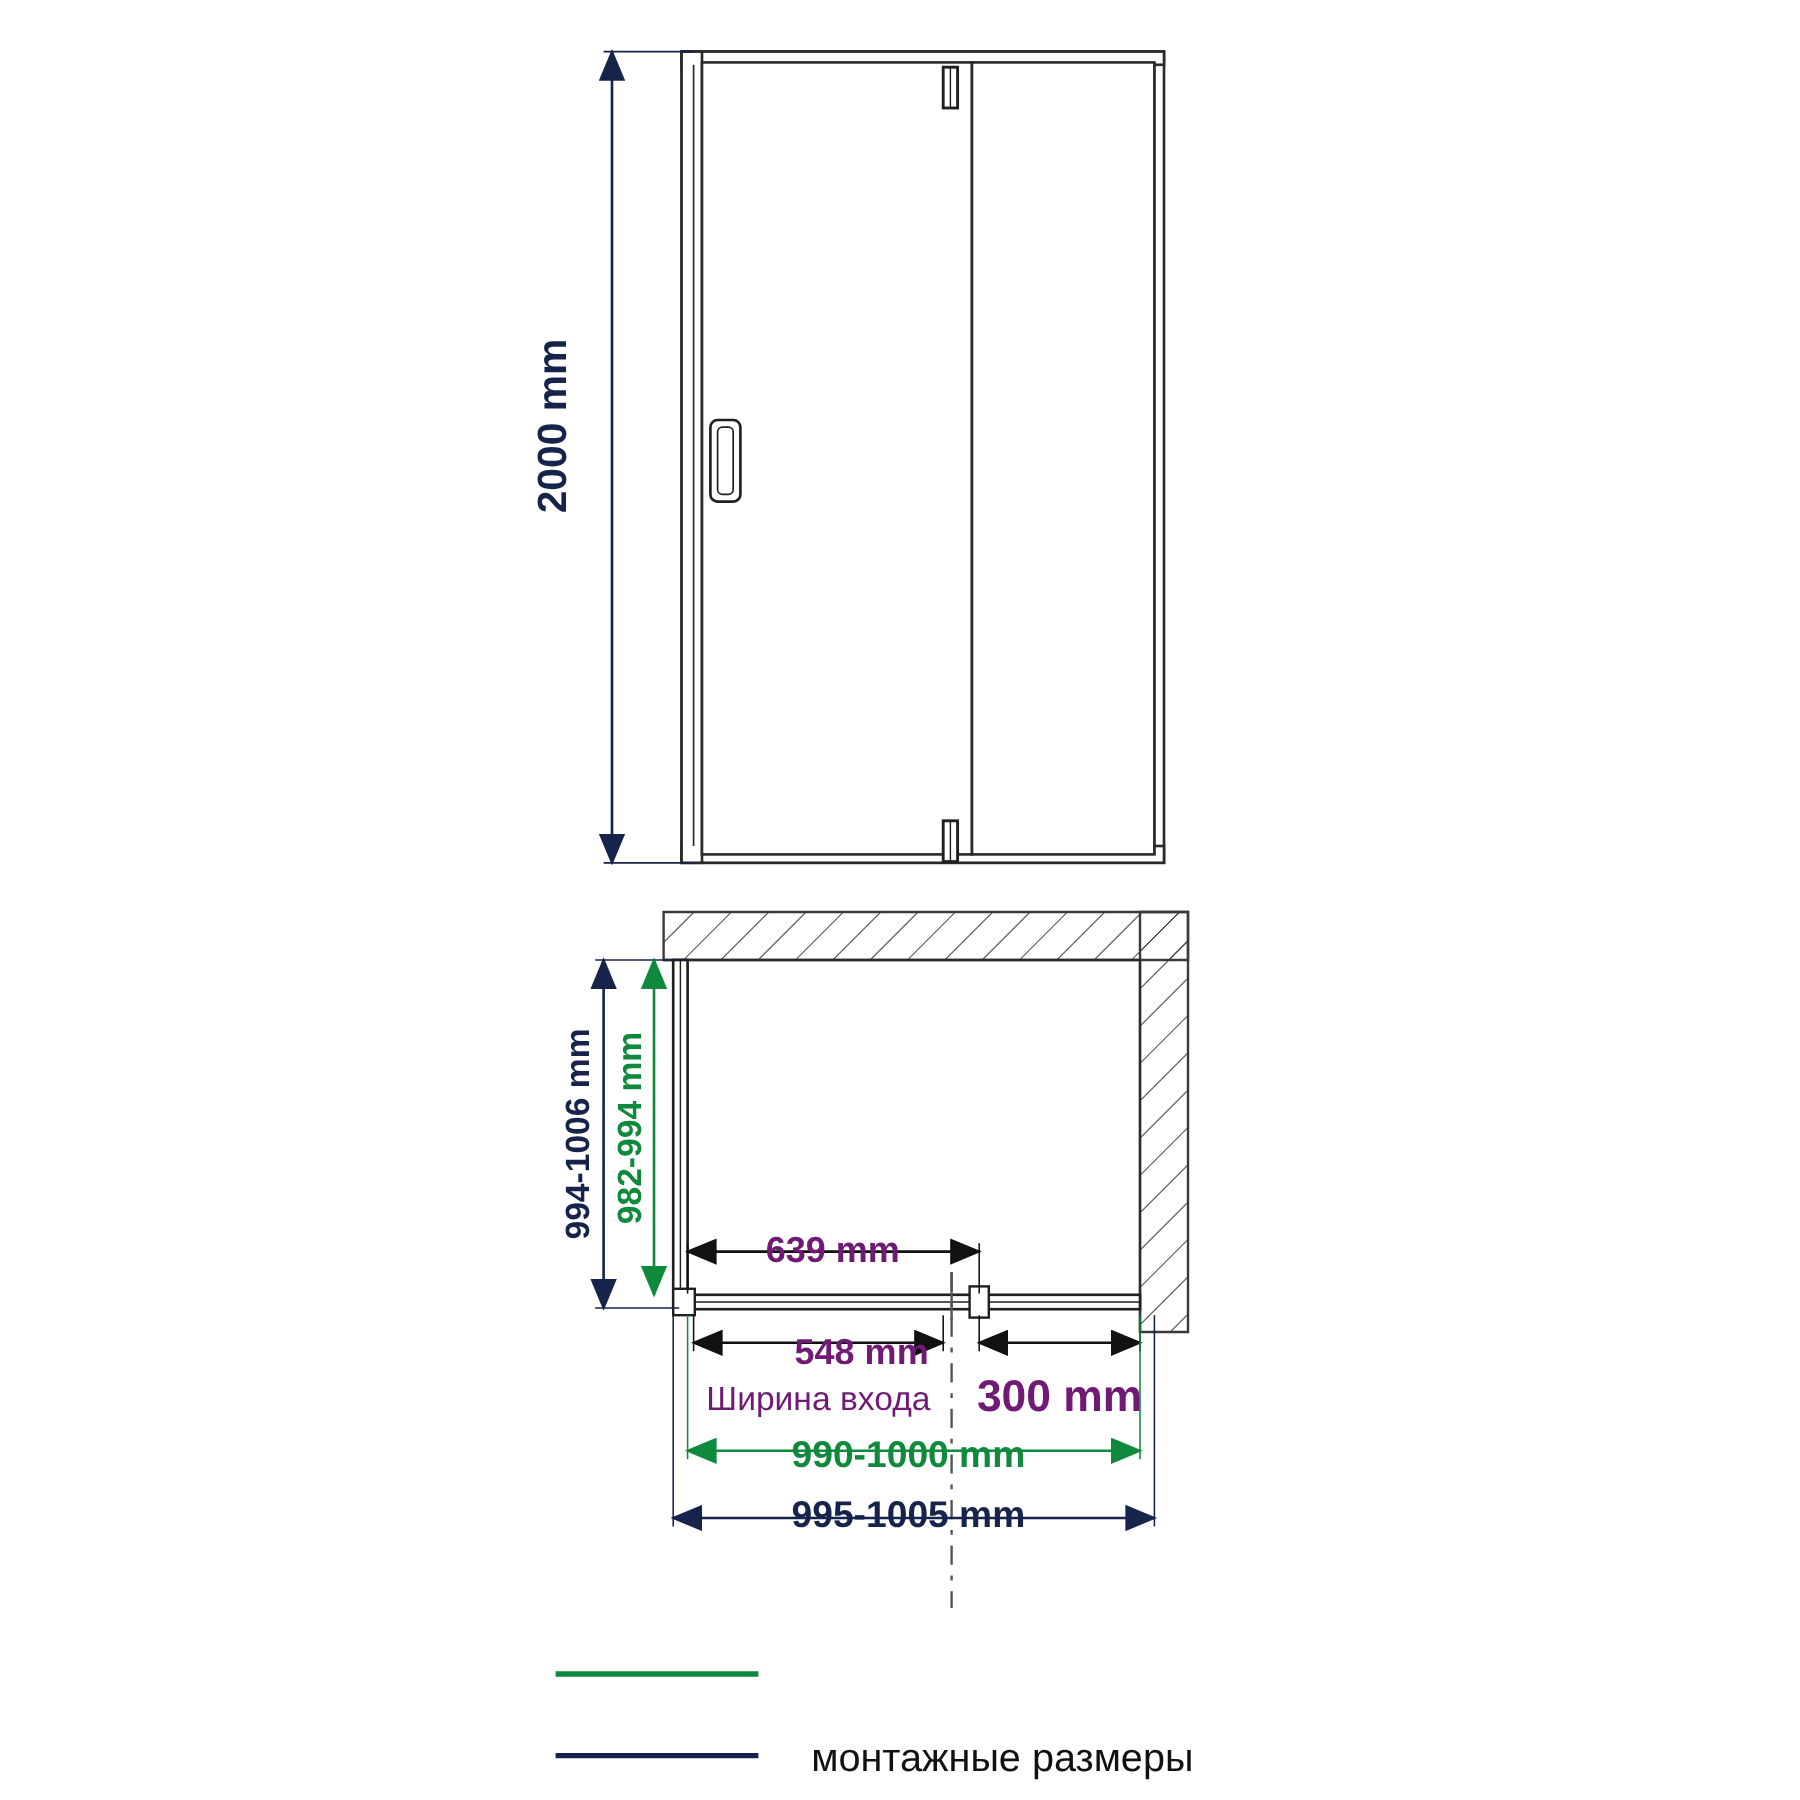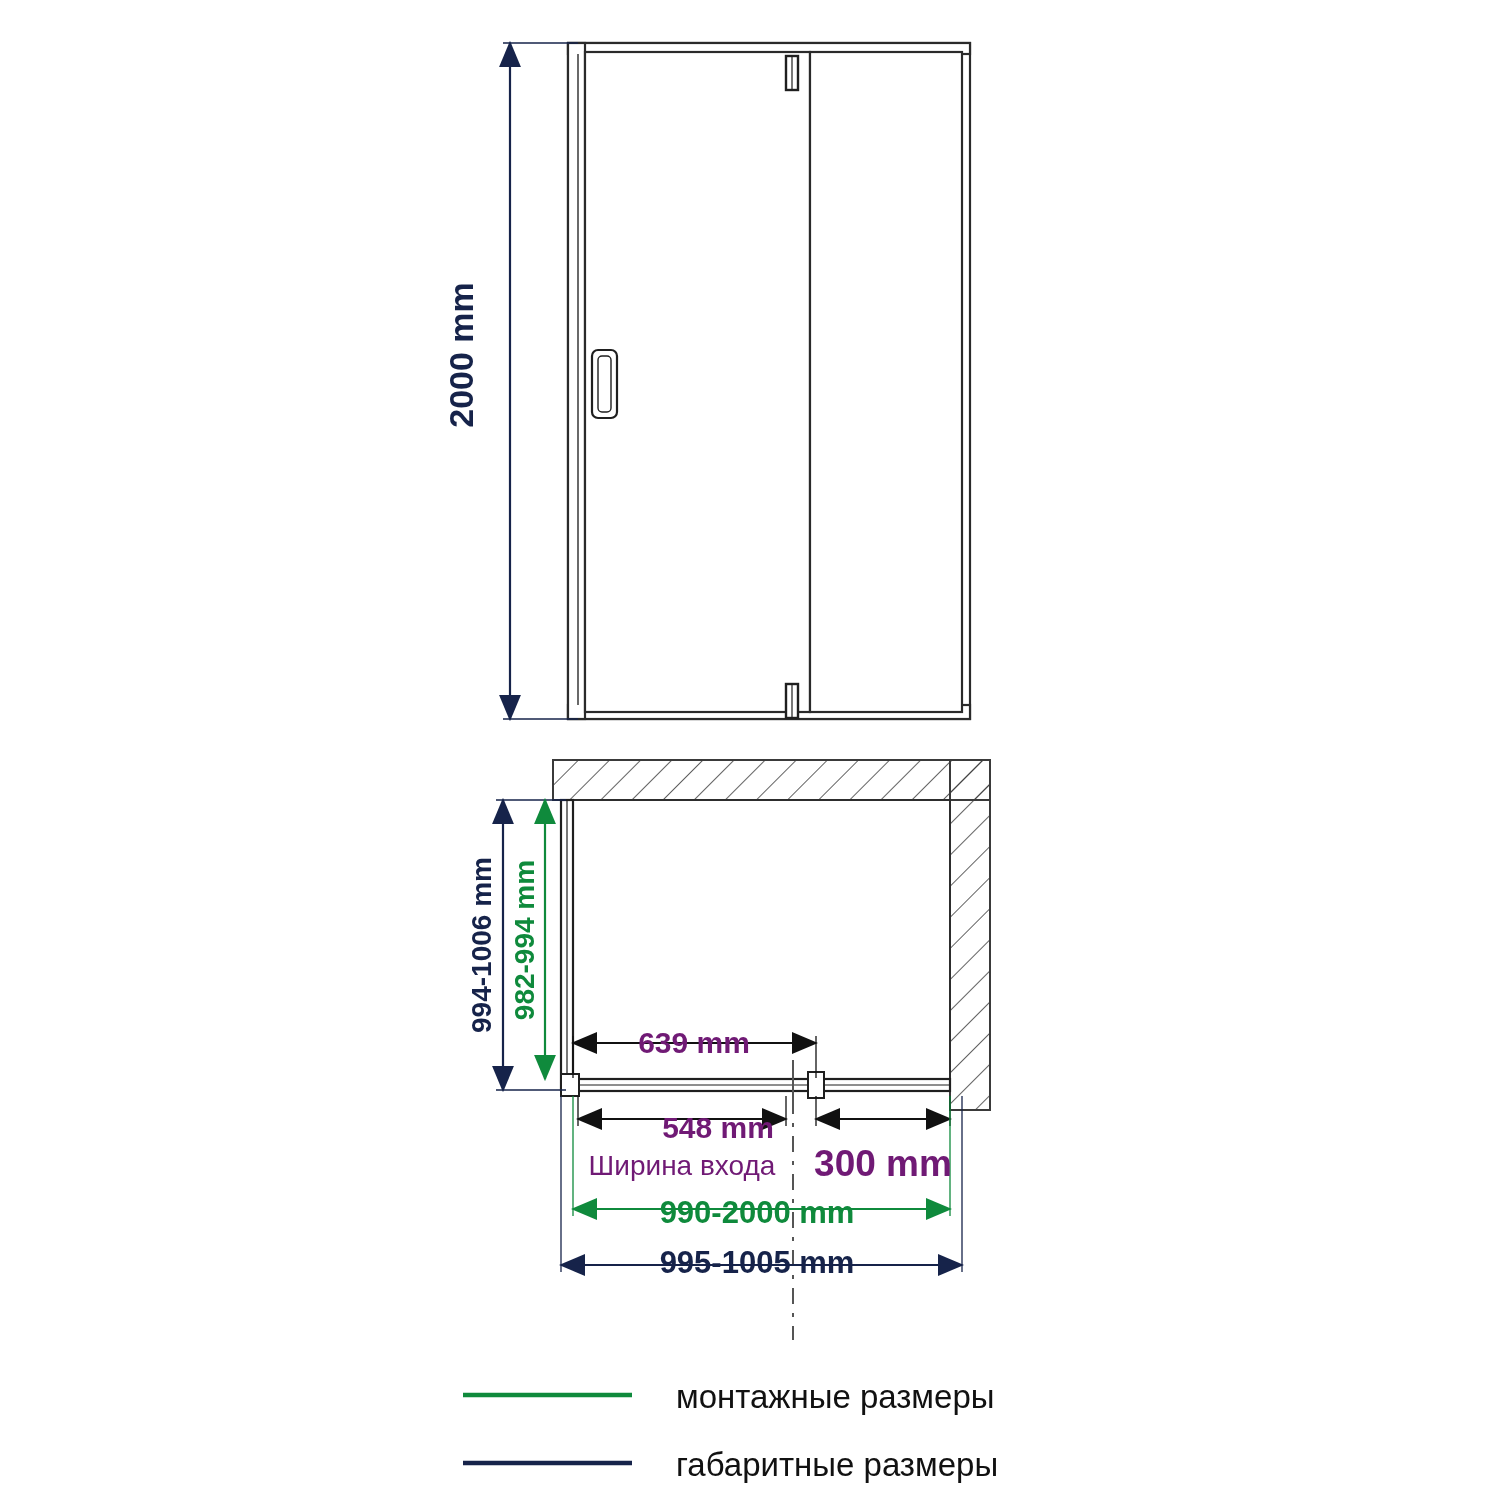--- a/index.html
+++ b/index.html
@@ -190,21 +190,20 @@
   <div class="lbl green rot" style="font-size:28px; left:525px; top:940px; transform: translate(-50%,-50%) rotate(-90deg);">982-994 mm</div>
 
   <div class="lbl black" style="font-size:30px; left:694px; top:1043px; transform: translate(-50%,-50%);">639 mm</div>
 
   <div class="lbl black" style="font-size:30px; left:682px; top:1128px; transform: translate(-50%,-50%); margin-left: 36px;">548 mm</div>
 
   <div class="lbl black" style="font-size:28px; font-weight:normal; left:682px; top:1166px; transform: translate(-50%,-50%);">Ширина входа</div>
 
   <div class="lbl black" style="font-size:37px; left:883px; top:1163px; transform: translate(-50%,-50%);">300 mm</div>
 
-  <div class="lbl green" style="font-size:31px; left:757px; top:1212px; transform: translate(-50%,-50%);">990-2000 mm</div>
+  <div class="lbl green" style="font-size:31px; left:757px; top:1212px; transform: translate(-50%,-50%);">990-1000 mm</div>
 
   <div class="lbl navy" style="font-size:31px; left:757px; top:1262px; transform: translate(-50%,-50%);">995-1005 mm</div>
 
-  <div class="legend-text" style="left:676px; top:1378px;">монтажные размеры</div>
-
-  <div class="legend-text" style="left:676px; top:1446px;">габаритные размеры</div>
+
+  <div class="legend-text" style="left:676px; top:1446px;">монтажные размеры</div>
 
 </div>
 
 </body></html>

